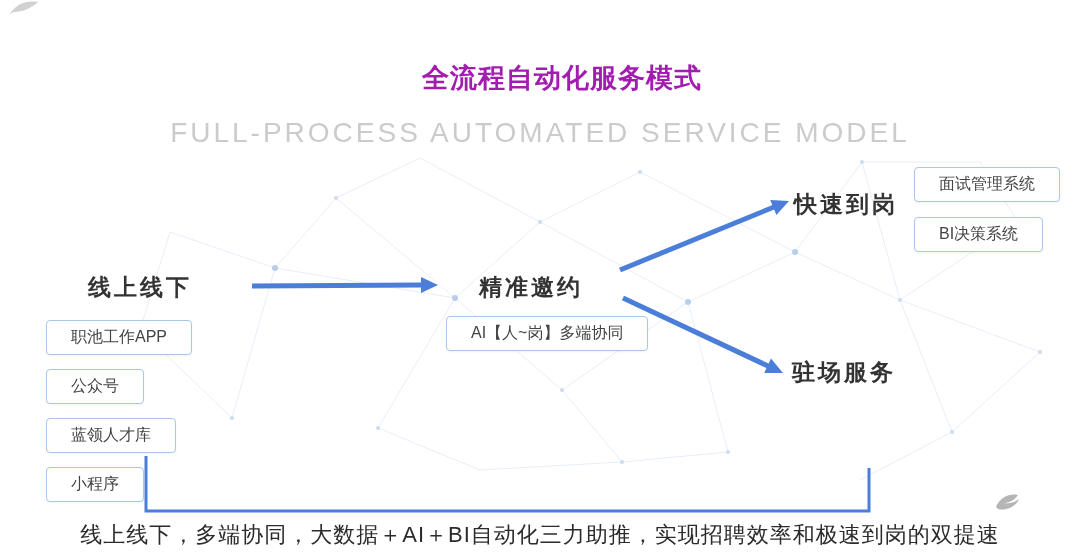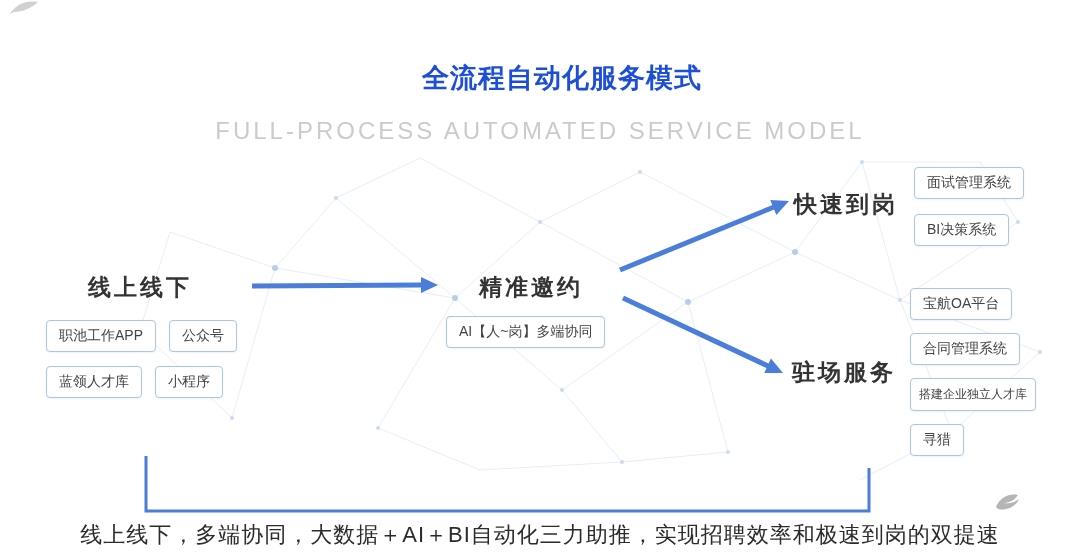--- a/index.html
+++ b/index.html
@@ -24,46 +24,46 @@
     position:absolute;left:0;top:0;width:1080px;height:555px;
     pointer-events:none;
   }
   .bg-net line{stroke:#e7eef8;stroke-width:1;}
   .bg-net circle{fill:#ccdcf0;}
   .bg-net circle.dk{fill:#b7cdea;}
   .corner-mark{position:absolute;left:8px;top:0;opacity:.85;}
   .page-title{
     position:absolute;top:60px;left:0;right:0;
     text-align:center;
-    font-size:27px;font-weight:bold;color:#1d4ed8;
+    font-size:27px;font-weight:bold;color:#a21caf;
     letter-spacing:1px;
     padding-left:44px;
   }
   .page-subtitle{
     position:absolute;top:117px;left:0;right:0;
     text-align:center;
-    font-size:24px;font-weight:400;color:var(--subtitle-gray);
+    font-size:28px;font-weight:400;color:var(--subtitle-gray);
     letter-spacing:3px;
   }
   .heading{
     position:absolute;
     font-size:23px;font-weight:bold;color:#333;
     letter-spacing:3px;white-space:nowrap;
   }
   .h-match{left:88px;top:272px;}
   .h-invite{left:479px;top:272px;}
   .h-fast{left:794px;top:189px;}
   .h-onsite{left:792px;top:357px;}
   .tag{
     display:inline-block;
     background:#fff;
     border:1px solid var(--tag-border);
     border-radius:4px;
-    padding:6px 12px;
-    font-size:14px;color:#444;
+    padding:6px 24px;
+    font-size:16px;color:#444;
     white-space:nowrap;
     box-shadow:0 1px 2px rgba(120,150,200,.10);
   }
   .tag.small{font-size:12px;padding:7px 8px;}
   .tag-group{position:absolute;display:flex;}
   .g-match{left:46px;top:314px;width:216px;flex-wrap:wrap;column-gap:13px;row-gap:14px;margin-top:6px;}
   .g-invite{left:446px;top:316px;}
   .g-fast{left:914px;top:167px;flex-direction:column;align-items:flex-start;gap:15px;}
   .g-onsite{left:910px;top:288px;flex-direction:column;align-items:flex-start;gap:13px;}
   svg.arrows{
@@ -167,26 +167,20 @@
 
   <div class="tag-group g-invite">
     <span class="tag">AI【人~岗】多端协同</span>
   </div>
 
   <div class="tag-group g-fast">
     <span class="tag">面试管理系统</span>
     <span class="tag">BI决策系统</span>
   </div>
 
-  <div class="tag-group g-onsite">
-    <span class="tag">宝航OA平台</span>
-    <span class="tag">合同管理系统</span>
-    <span class="tag small">搭建企业独立人才库</span>
-    <span class="tag">寻猎</span>
-  </div>
 
   <svg class="arrows" viewBox="0 0 1080 555">
 
     <line class="arrow-line" x1="252" y1="286" x2="421" y2="285"></line>
     <g transform="translate(438,285)">
         <polygon class="arrow-head" points="0,0 -17,-8 -17,8"></polygon>
       </g>
 
     <line class="arrow-line" x1="620" y1="270" x2="774" y2="207"></line>
     <g transform="translate(789,201) rotate(-22.5)">

